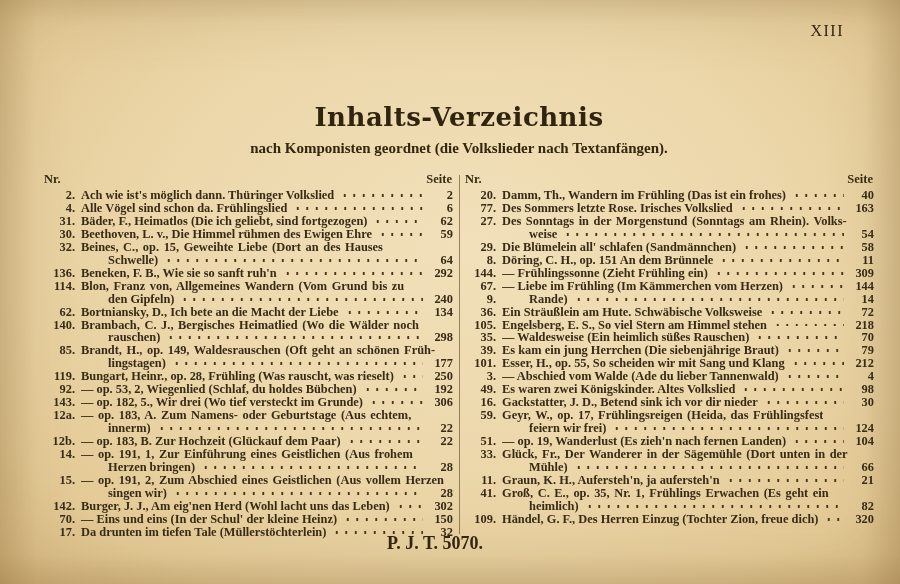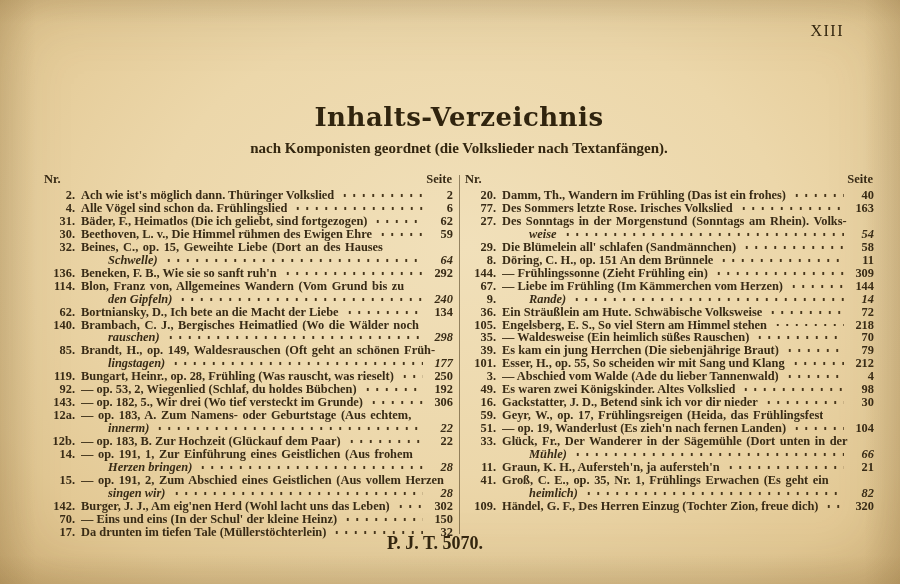--- a/index.html
+++ b/index.html
@@ -92,21 +92,21 @@
     margin-left: 6px;
     min-width: 0;
   }
   .eline { display: flex; }
   .eline .text {
     white-space: nowrap;
     overflow: hidden;
     min-width: 0;
   }
   .eline.fill .text { word-spacing: 1.5px; }
-  .eline.wrap { padding-left: 27px; font-style: italic; }
+  .eline.wrap { padding-left: 27px; }
   .leader {
     flex: 1;
     min-width: 10px;
     margin: 0 5px 0 4px;
     background-image: radial-gradient(circle, #47361b 1.15px, rgba(0,0,0,0) 1.35px);
     background-size: 9.5px 100%;
     background-position: 2px 64%;
     background-repeat: repeat-x;
   }
   .seite {
@@ -540,20 +540,25 @@
                 <span class="seite">30</span>
               </span>
             </span>
           </div>
           <div class="entry">
             <span class="nr">59.</span>
             <span class="body">
               <span class="eline fill">
                 <span class="text">Geyr, W., op. 17, Frühlingsreigen (Heida, das Frühlingsfest</span>
               </span>
+              <span class="eline wrap">
+                <span class="text">feiern wir frei)</span>
+                <span class="leader"></span>
+                <span class="seite">124</span>
+              </span>
             </span>
           </div>
           <div class="entry">
             <span class="nr">51.</span>
             <span class="body">
               <span class="eline">
                 <span class="text">— op. 19, Wanderlust (Es zieh'n nach fernen Landen)</span>
                 <span class="leader"></span>
                 <span class="seite">104</span>
               </span>

